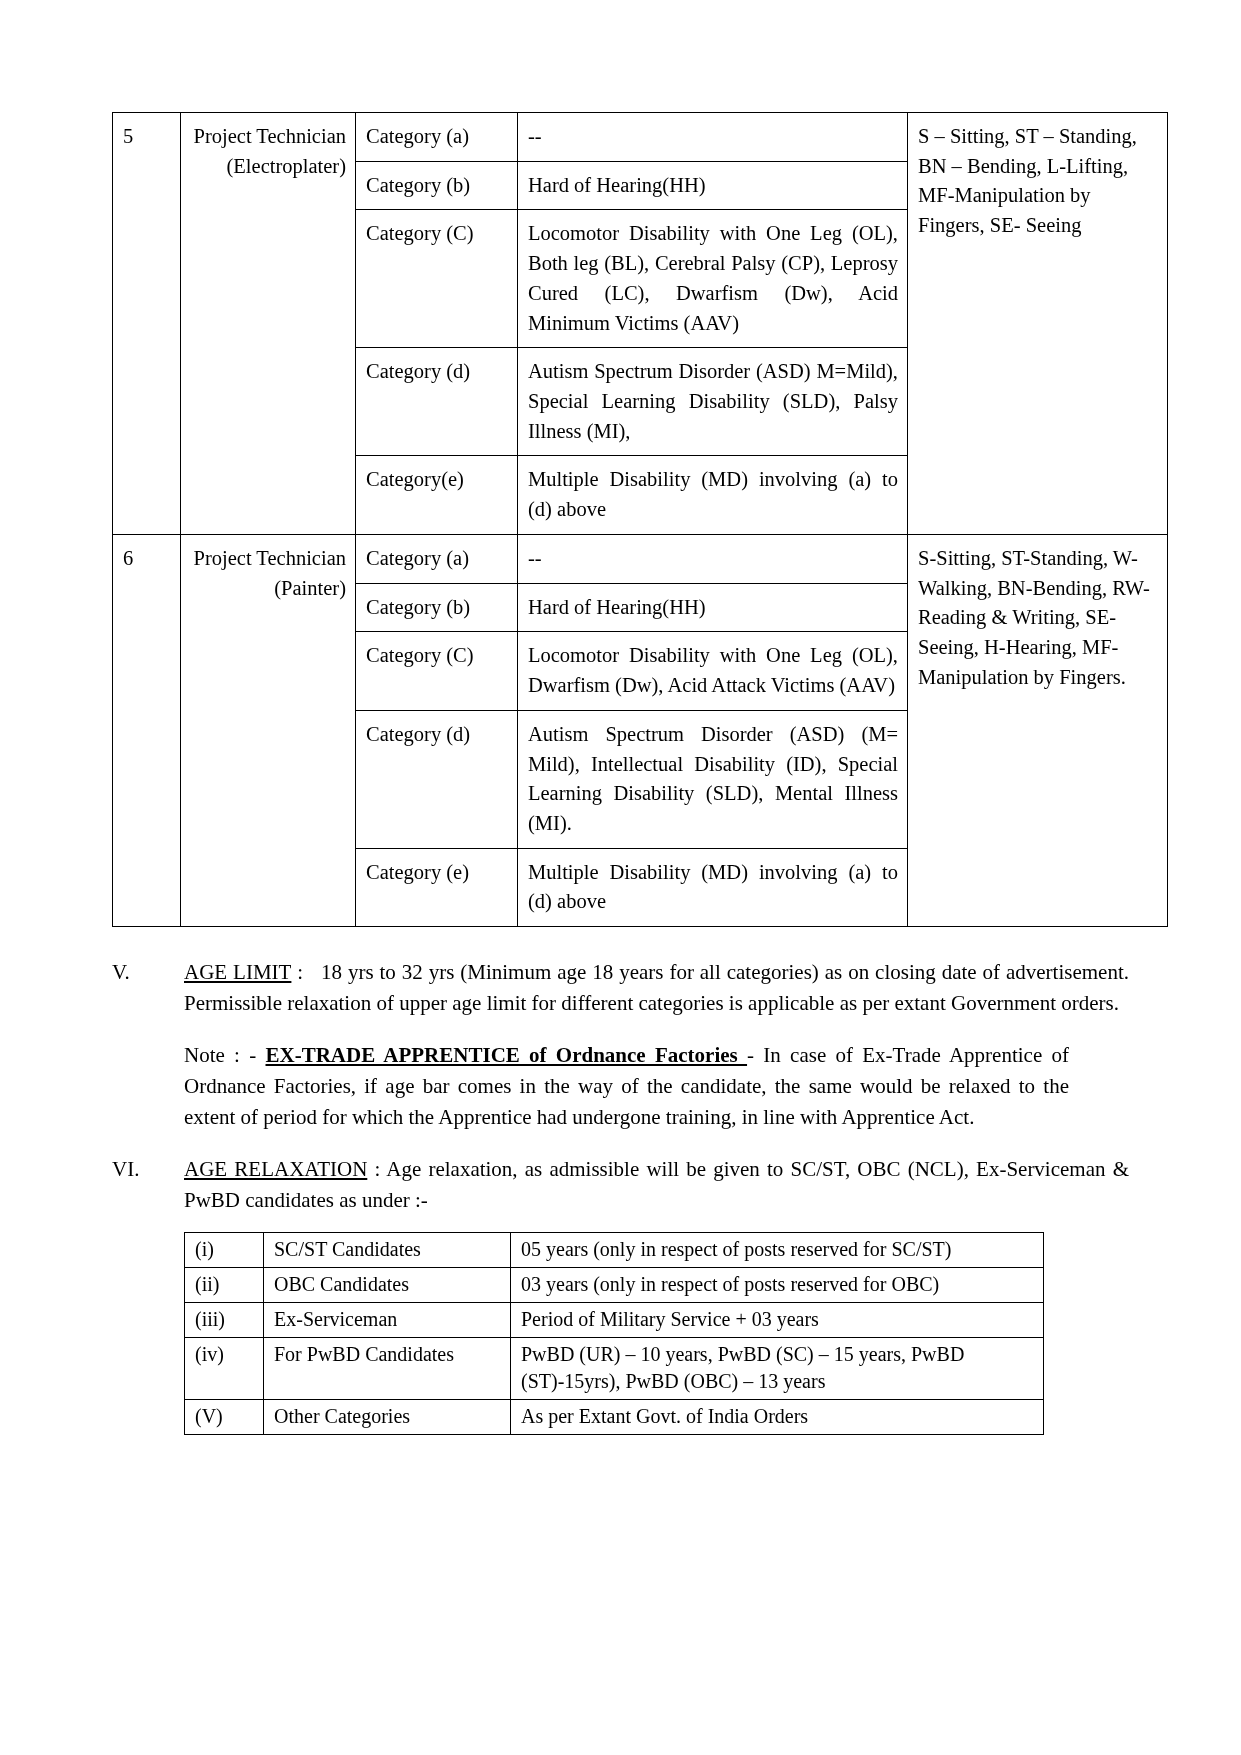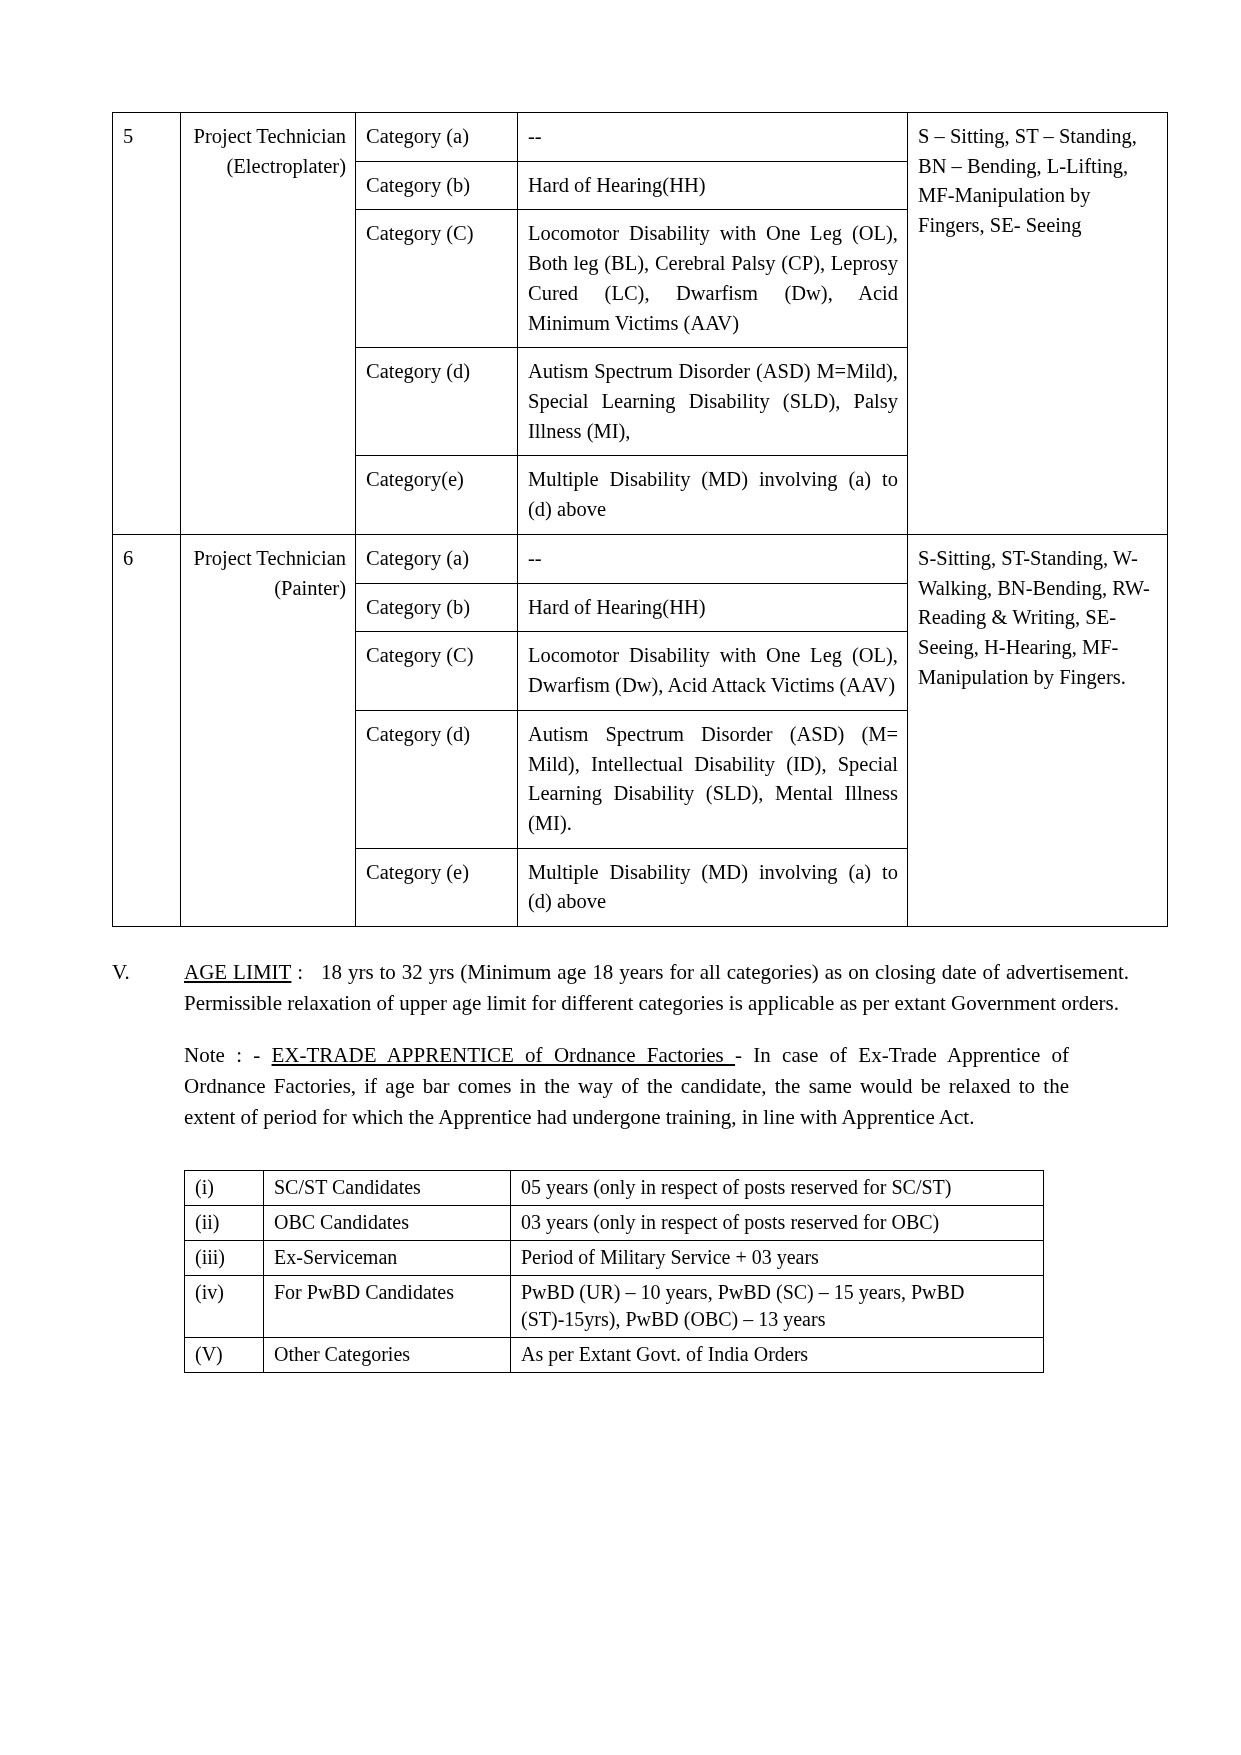--- a/index.html
+++ b/index.html
@@ -59,21 +59,21 @@
     font-size: 21px;
     line-height: 1.46;
   }
   .sec-body {
     flex: 1 1 auto;
     font-size: 21px;
     line-height: 1.46;
     text-align: justify;
     text-justify: inter-word;
   }
-  .u { text-decoration: underline; }
+  .u { text-decoration: underline; font-weight: bold; }
   .b { font-weight: normal; }
   .note-wrap {
     margin-left: 72px;
     width: 885px;
   }
 
   .gap-22 { height: 22px; }
   .gap-16 { height: 16px; }
   .gap-30 { height: 30px; }
   .gap-34 { height: 34px; }
@@ -169,20 +169,27 @@
   <div class="note-wrap">
     <div class="para">
       <span class="b">Note</span>
       <span>: -</span>
       <span class="u">EX-TRADE APPRENTICE of Ordnance Factories </span><span>- In case of Ex-Trade Apprentice of Ordnance Factories, if age bar comes in the way of the candidate, the same would be relaxed to the extent of period for which the Apprentice had undergone training, in line with Apprentice Act.</span>
     </div>
   </div>
 
   <div class="gap-22"></div>
 
+  <div class="sec-block">
+    <div class="sec-num">VI.</div>
+    <div class="sec-body">
+      <span class="b u">AGE RELAXATION</span>
+      <span>: Age relaxation, as admissible will be given to SC/ST, OBC (NCL), Ex-Serviceman &amp; PwBD candidates as under :-</span>
+    </div>
+  </div>
 
   <div class="gap-16"></div>
 
   <table class="relax-table">
     <tbody>
       <tr>
         <td class="r-rn">(i)</td>
         <td class="r-cat">SC/ST Candidates</td>
         <td class="r-val">05 years (only in respect of posts reserved for SC/ST)</td>
       </tr>

